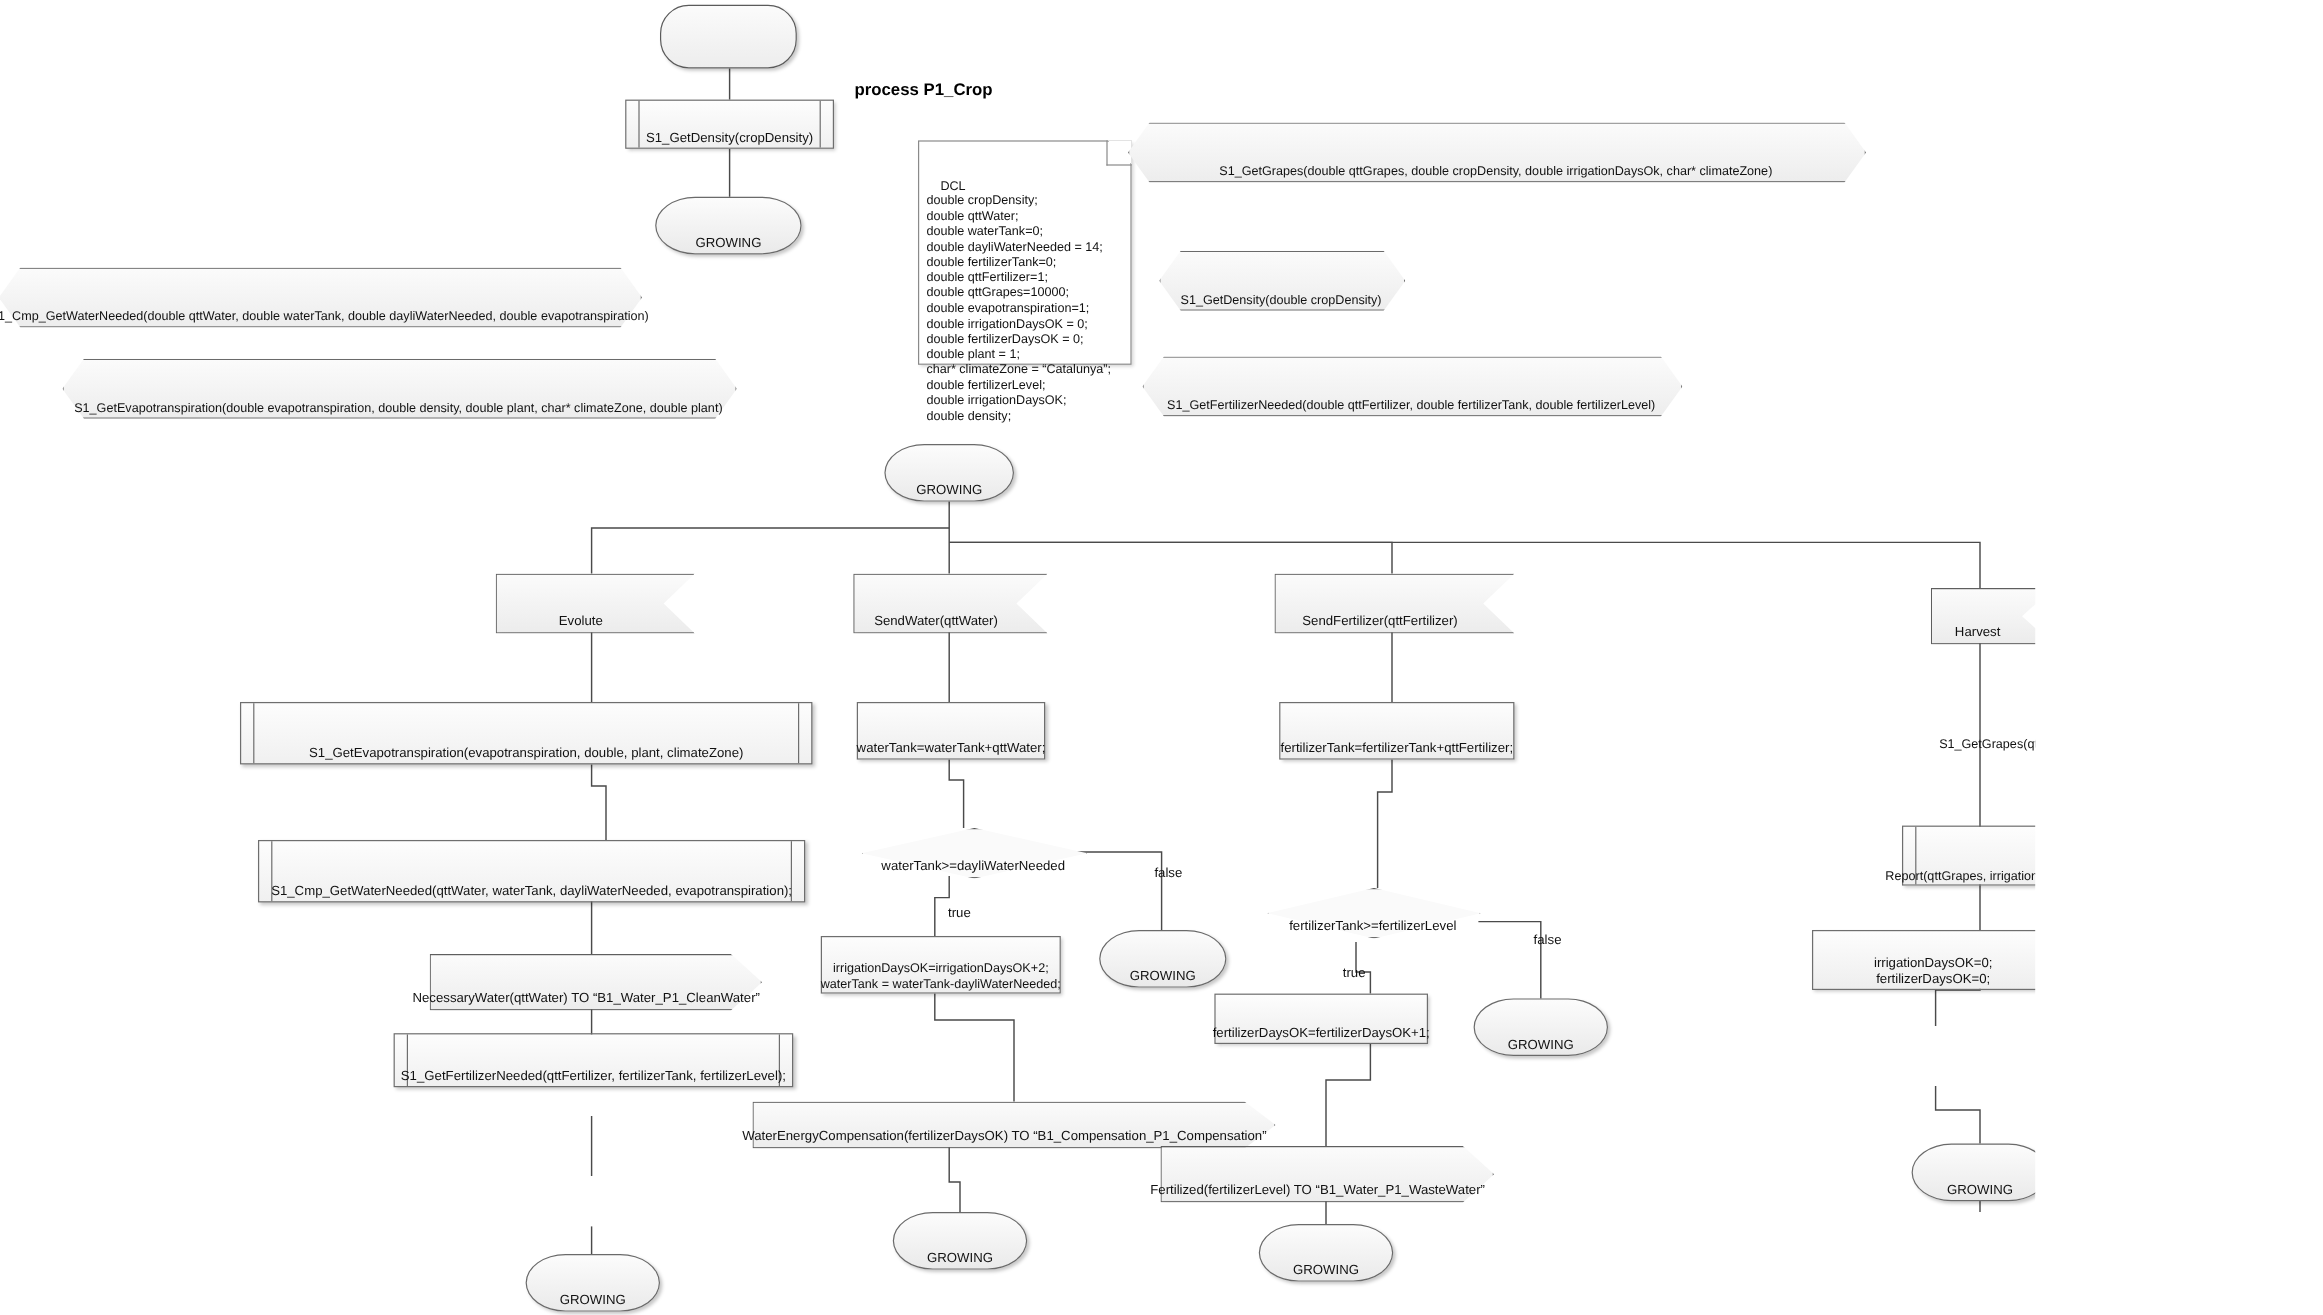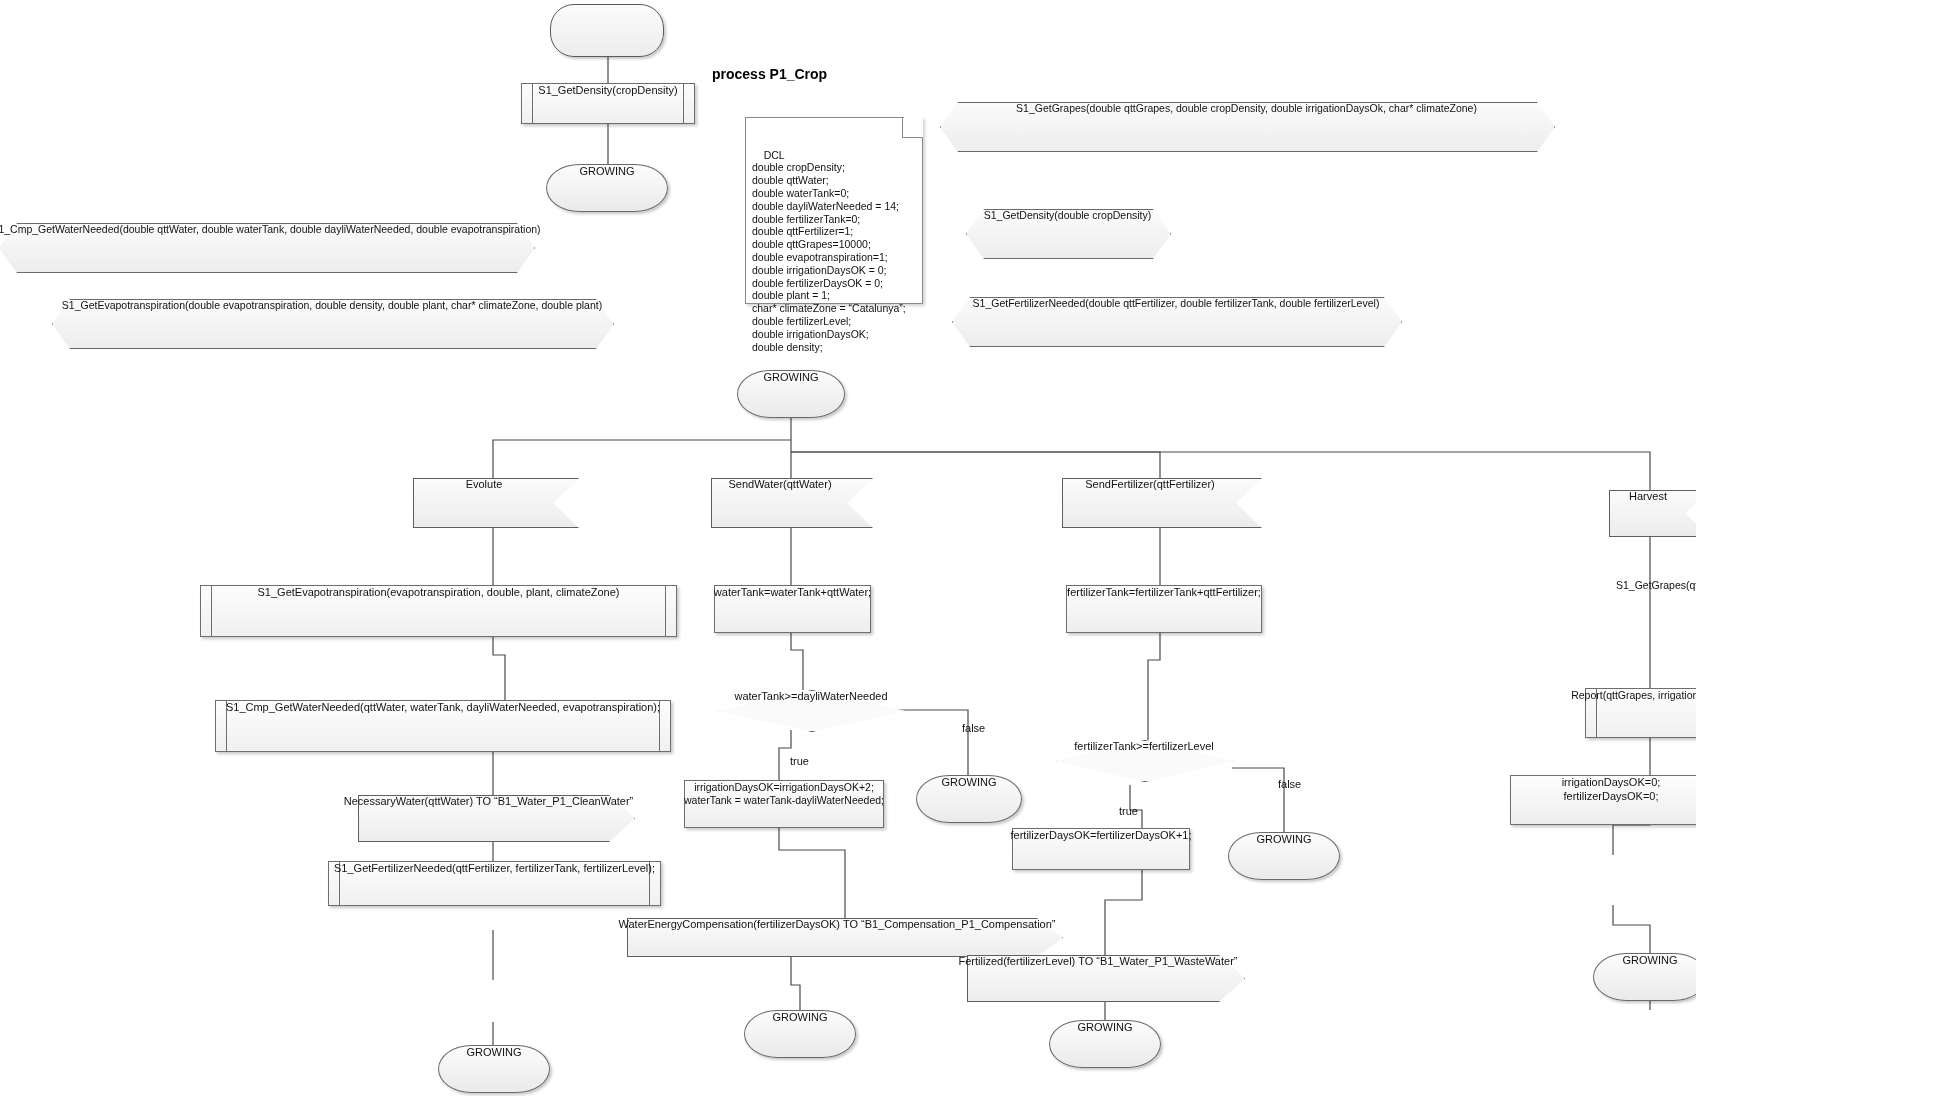--- a/index.html
+++ b/index.html
@@ -18,21 +18,21 @@
   svg#wires{
     position:absolute;
     left:0; top:0;
     width:1936px; height:1096px;
     pointer-events:none;
   }
   .node{
     position:absolute;
     box-sizing:border-box;
     display:flex;
-    align-items:flex-start;
+    align-items:flex-end;
     justify-content:center;
     text-align:center;
     font-size:11px;
     color:#111111;
     line-height:1.25;
     white-space:nowrap;
   }
   .node .lbl{
     position:relative;
     z-index:3;
@@ -122,20 +122,21 @@
     box-sizing:border-box;
     background:#ffffff;
     border:1px solid #8a8a8a;
     font-size:10.5px;
     line-height:1.22;
     color:#111;
     padding:5px 6px;
     white-space:pre;
     text-align:left;
     box-shadow:2px 2px 3px rgba(0,0,0,0.18);
+    margin-left:20px;
   }
   .dcl .fold{
     position:absolute;
     right:-1px; top:-1px;
     width:20px; height:20px;
     background:linear-gradient(225deg,#ffffff 50%, transparent 50%);
     border-left:1px solid #8a8a8a;
     border-bottom:1px solid #8a8a8a;
   }
   

